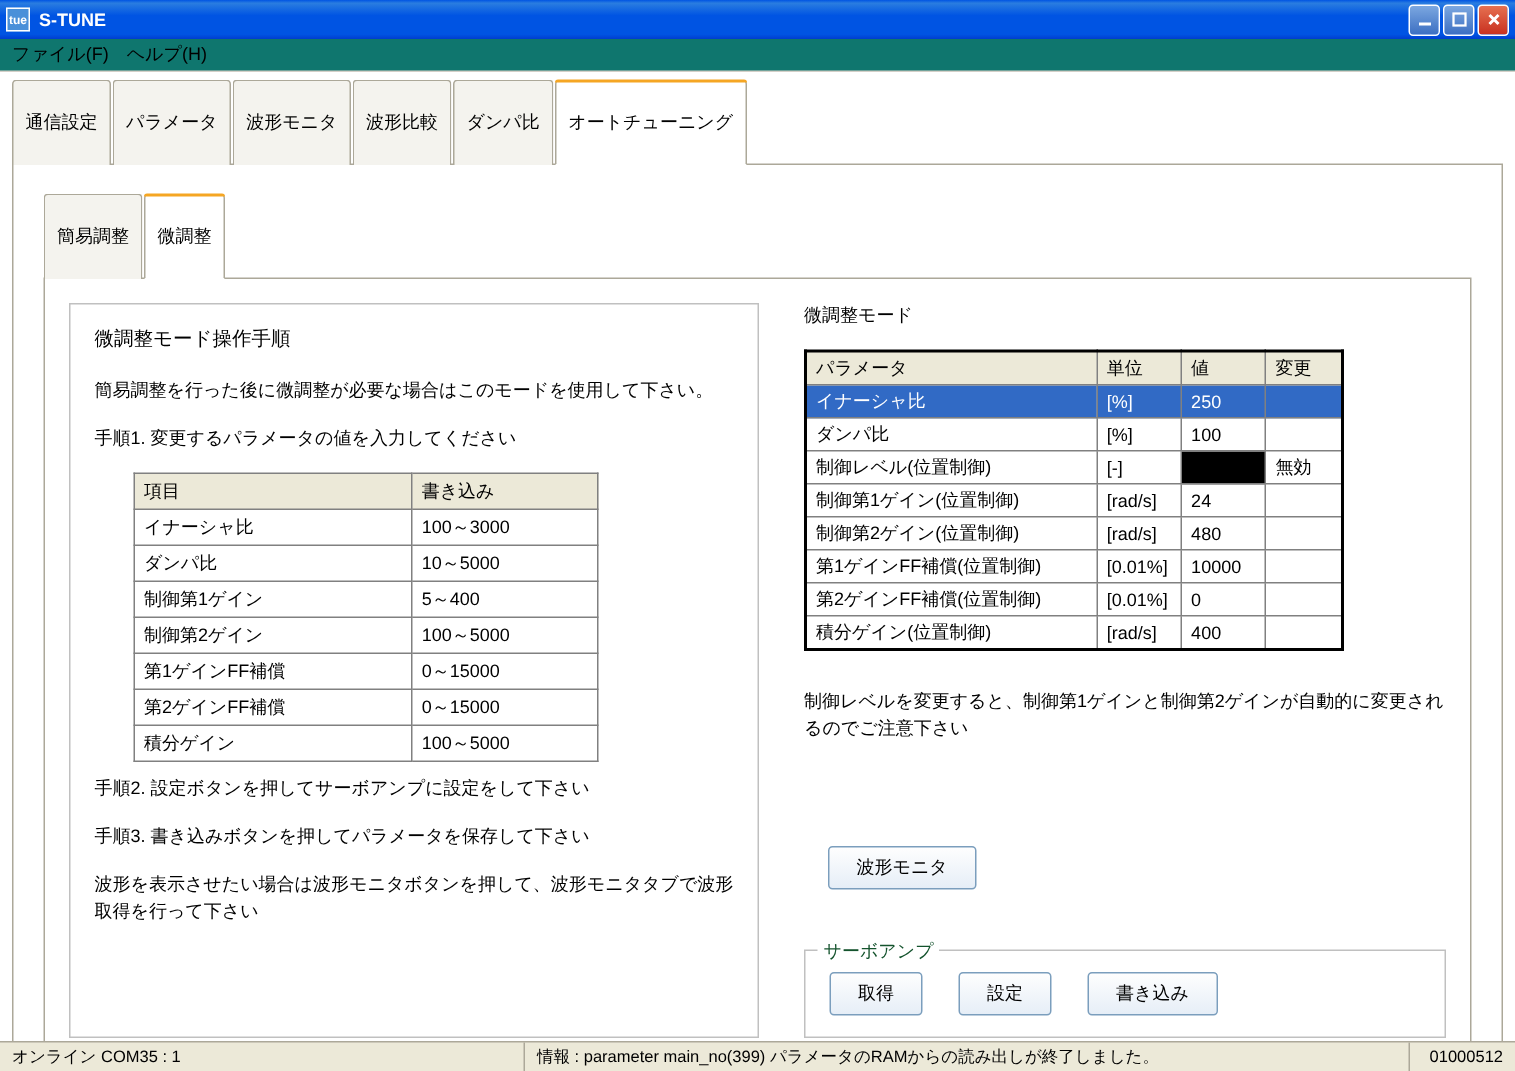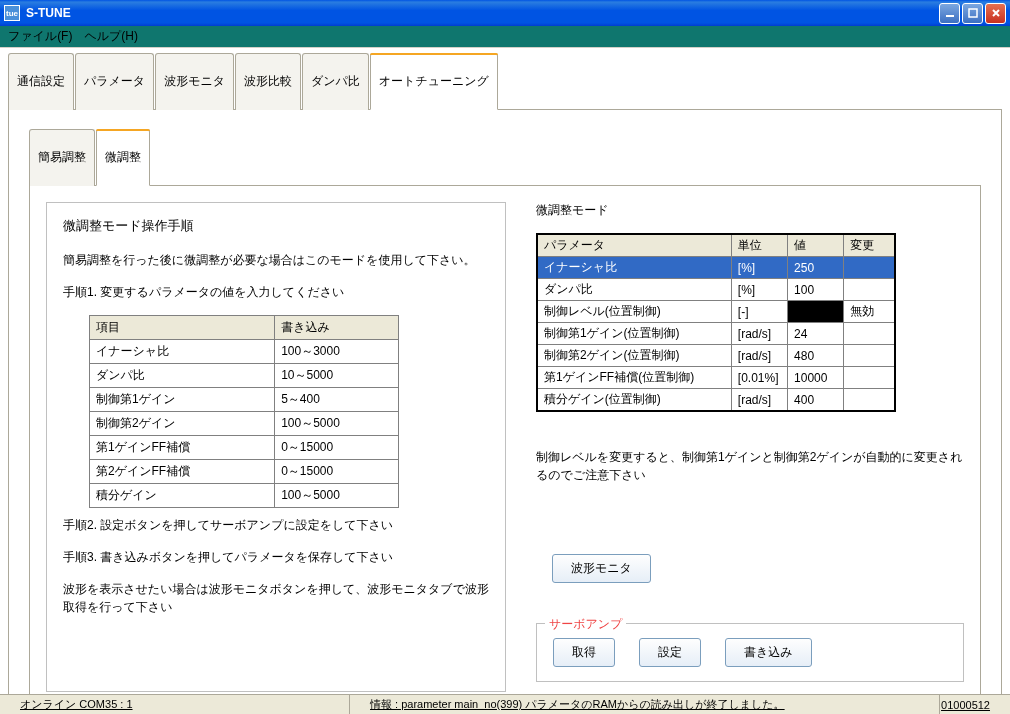--- a/index.html
+++ b/index.html
@@ -150,21 +150,21 @@
 }
 table.param tr.selected td {
   background: #316ac5;
   color: #fff;
 }
 table.param td.blackcell { background: #000; }
 .col-param { width: 190px; }
 .col-unit { width: 55px; }
 .col-val { width: 55px; }
 .col-chg { width: 50px; }
-.note { margin-top: 36px; line-height: 1.5; }
+.note { margin-top: 24px; line-height: 1.5; }
 .btn {
   padding: 5px 18px;
   border: 1px solid #7b9ebd;
   background: linear-gradient(to bottom, #fefefe, #e6eef7);
   border-radius: 3px;
   cursor: pointer;
   font-size: 12px;
 }
 .wave-btn-wrap { margin-top: 70px; margin-left: 16px; }
 .groupbox {
@@ -174,41 +174,40 @@
   position: relative;
   display: flex;
   gap: 24px;
 }
 .groupbox-legend {
   position: absolute;
   top: -8px;
   left: 8px;
   background: #fff;
   padding: 0 4px;
-  color: #ef4444;
+  color: #14532d;
 }
 .statusbar {
   position: absolute;
   bottom: 0;
   left: 0;
   right: 0;
   height: 20px;
   background: #ece9d8;
   border-top: 1px solid #aca899;
   display: flex;
   align-items: center;
   font-size: 11px;
 }
 .statusbar > div {
-  padding: 0 20px;
+  padding: 0 8px;
   border-right: 1px solid #aca899;
   height: 100%;
   display: flex;
   align-items: center;
-  text-decoration: underline;
 }
 .statusbar .sb-left { width: 350px; }
 .statusbar .sb-mid { flex: 1; }
 .statusbar .sb-right { width: 70px; border-right: none; justify-content: flex-end; }
 </style>
 </head>
 <body>
 
 <div class="titlebar">
   <div class="titlebar-icon">tue</div>
@@ -346,20 +345,26 @@
                     <td class="">480</td>
                     <td></td>
                   </tr>
                   <tr>
                     <td>第1ゲインFF補償(位置制御)</td>
                     <td>[0.01%]</td>
                     <td class="">10000</td>
                     <td></td>
                   </tr>
                   <tr>
+                    <td>第2ゲインFF補償(位置制御)</td>
+                    <td>[0.01%]</td>
+                    <td class="">0</td>
+                    <td></td>
+                  </tr>
+                  <tr>
                     <td>積分ゲイン(位置制御)</td>
                     <td>[rad/s]</td>
                     <td class="">400</td>
                     <td></td>
                   </tr>
                 </tbody>
             </table>
             <div class="note">制御レベルを変更すると、制御第1ゲインと制御第2ゲインが自動的に変更されるのでご注意下さい</div>
             <div class="wave-btn-wrap">
               <button class="btn">波形モニタ</button>

